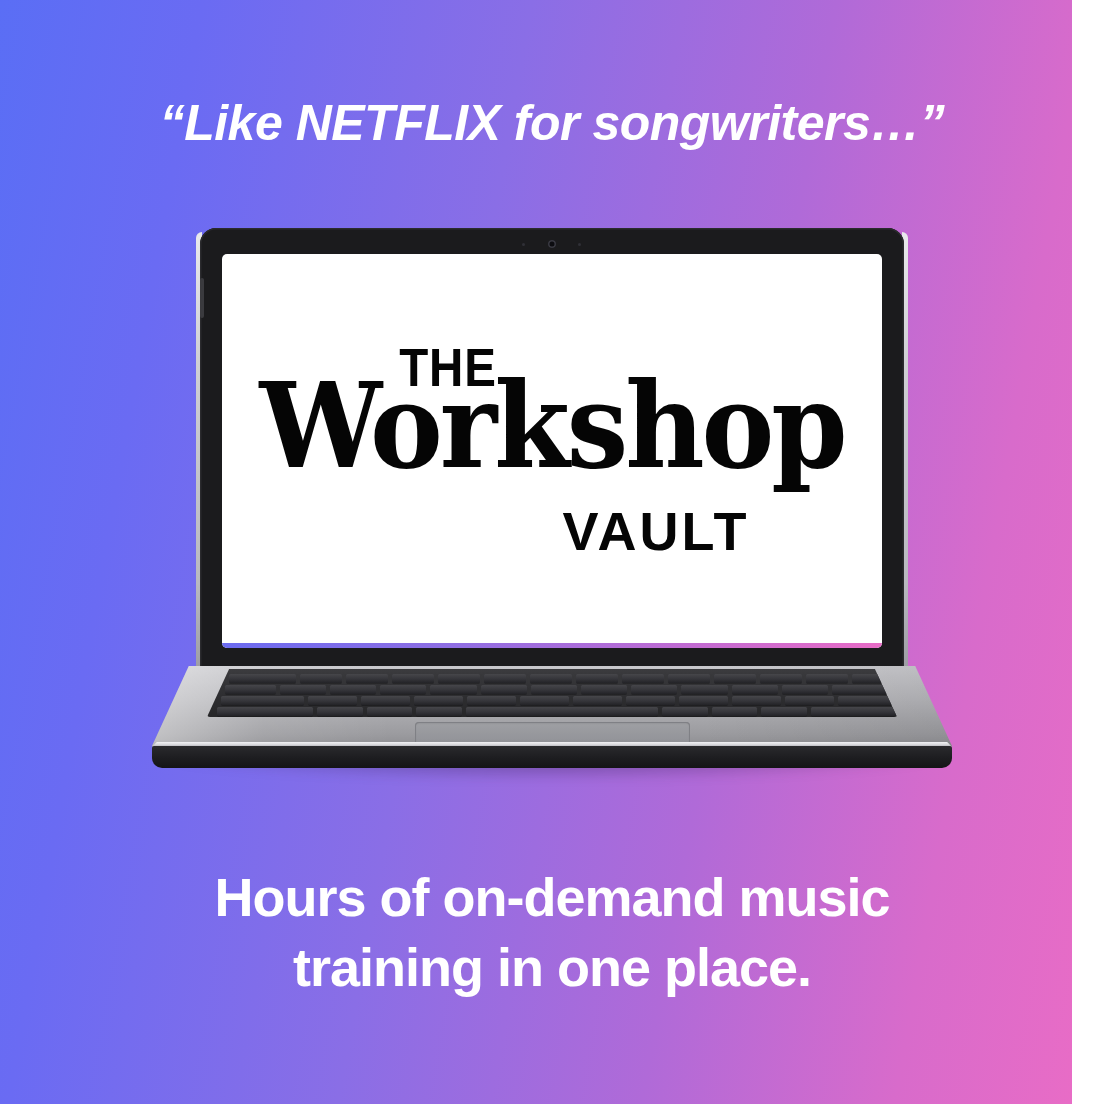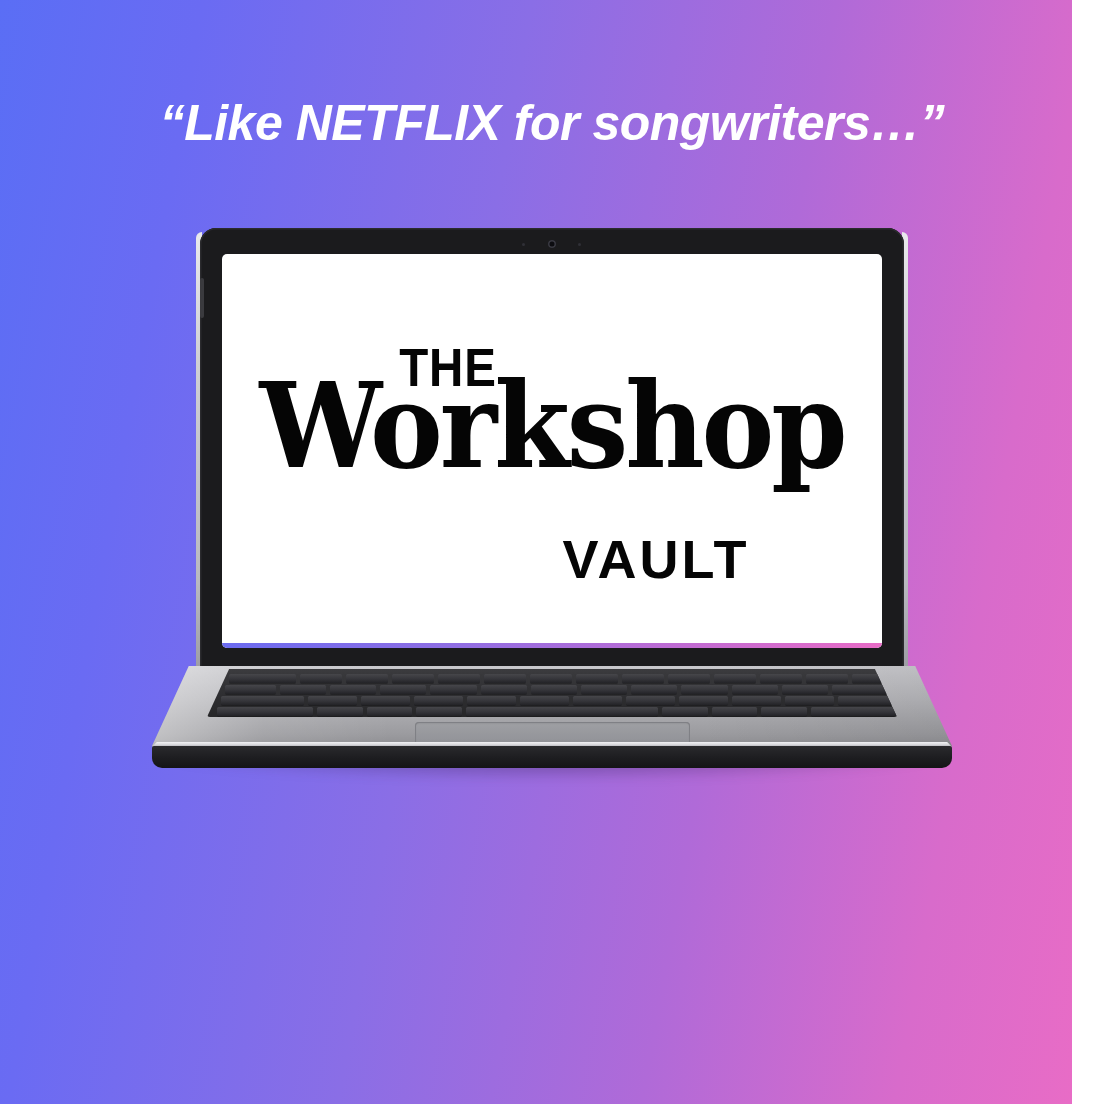--- a/index.html
+++ b/index.html
@@ -202,21 +202,20 @@
     left: 0;
     top: 250px;
     width: 660px;
     text-align: center;
     margin-left: 104px;
     font-family: "Liberation Sans", sans-serif;
     font-weight: bold;
     font-size: 54px;
     letter-spacing: 3px;
     line-height: 1;
-    margin-top: 28px;
   }
 
   
   .base {
     position: absolute;
     left: 0px;
     top: 438px;
     width: 800px;
     height: 96px;
   }
@@ -398,14 +397,18 @@
         </div>
       </div>
 
       <div class="trackpad"></div>
 
       <div class="base-lip"></div>
       <div class="base-front"></div>
     </div>
   </div>
 
+  <div class="subtitle">
+    <span class="line">Hours of on-demand music</span>
+    <span class="line">training in one place.</span>
+  </div>
 
 </div>
 
 </body></html>

